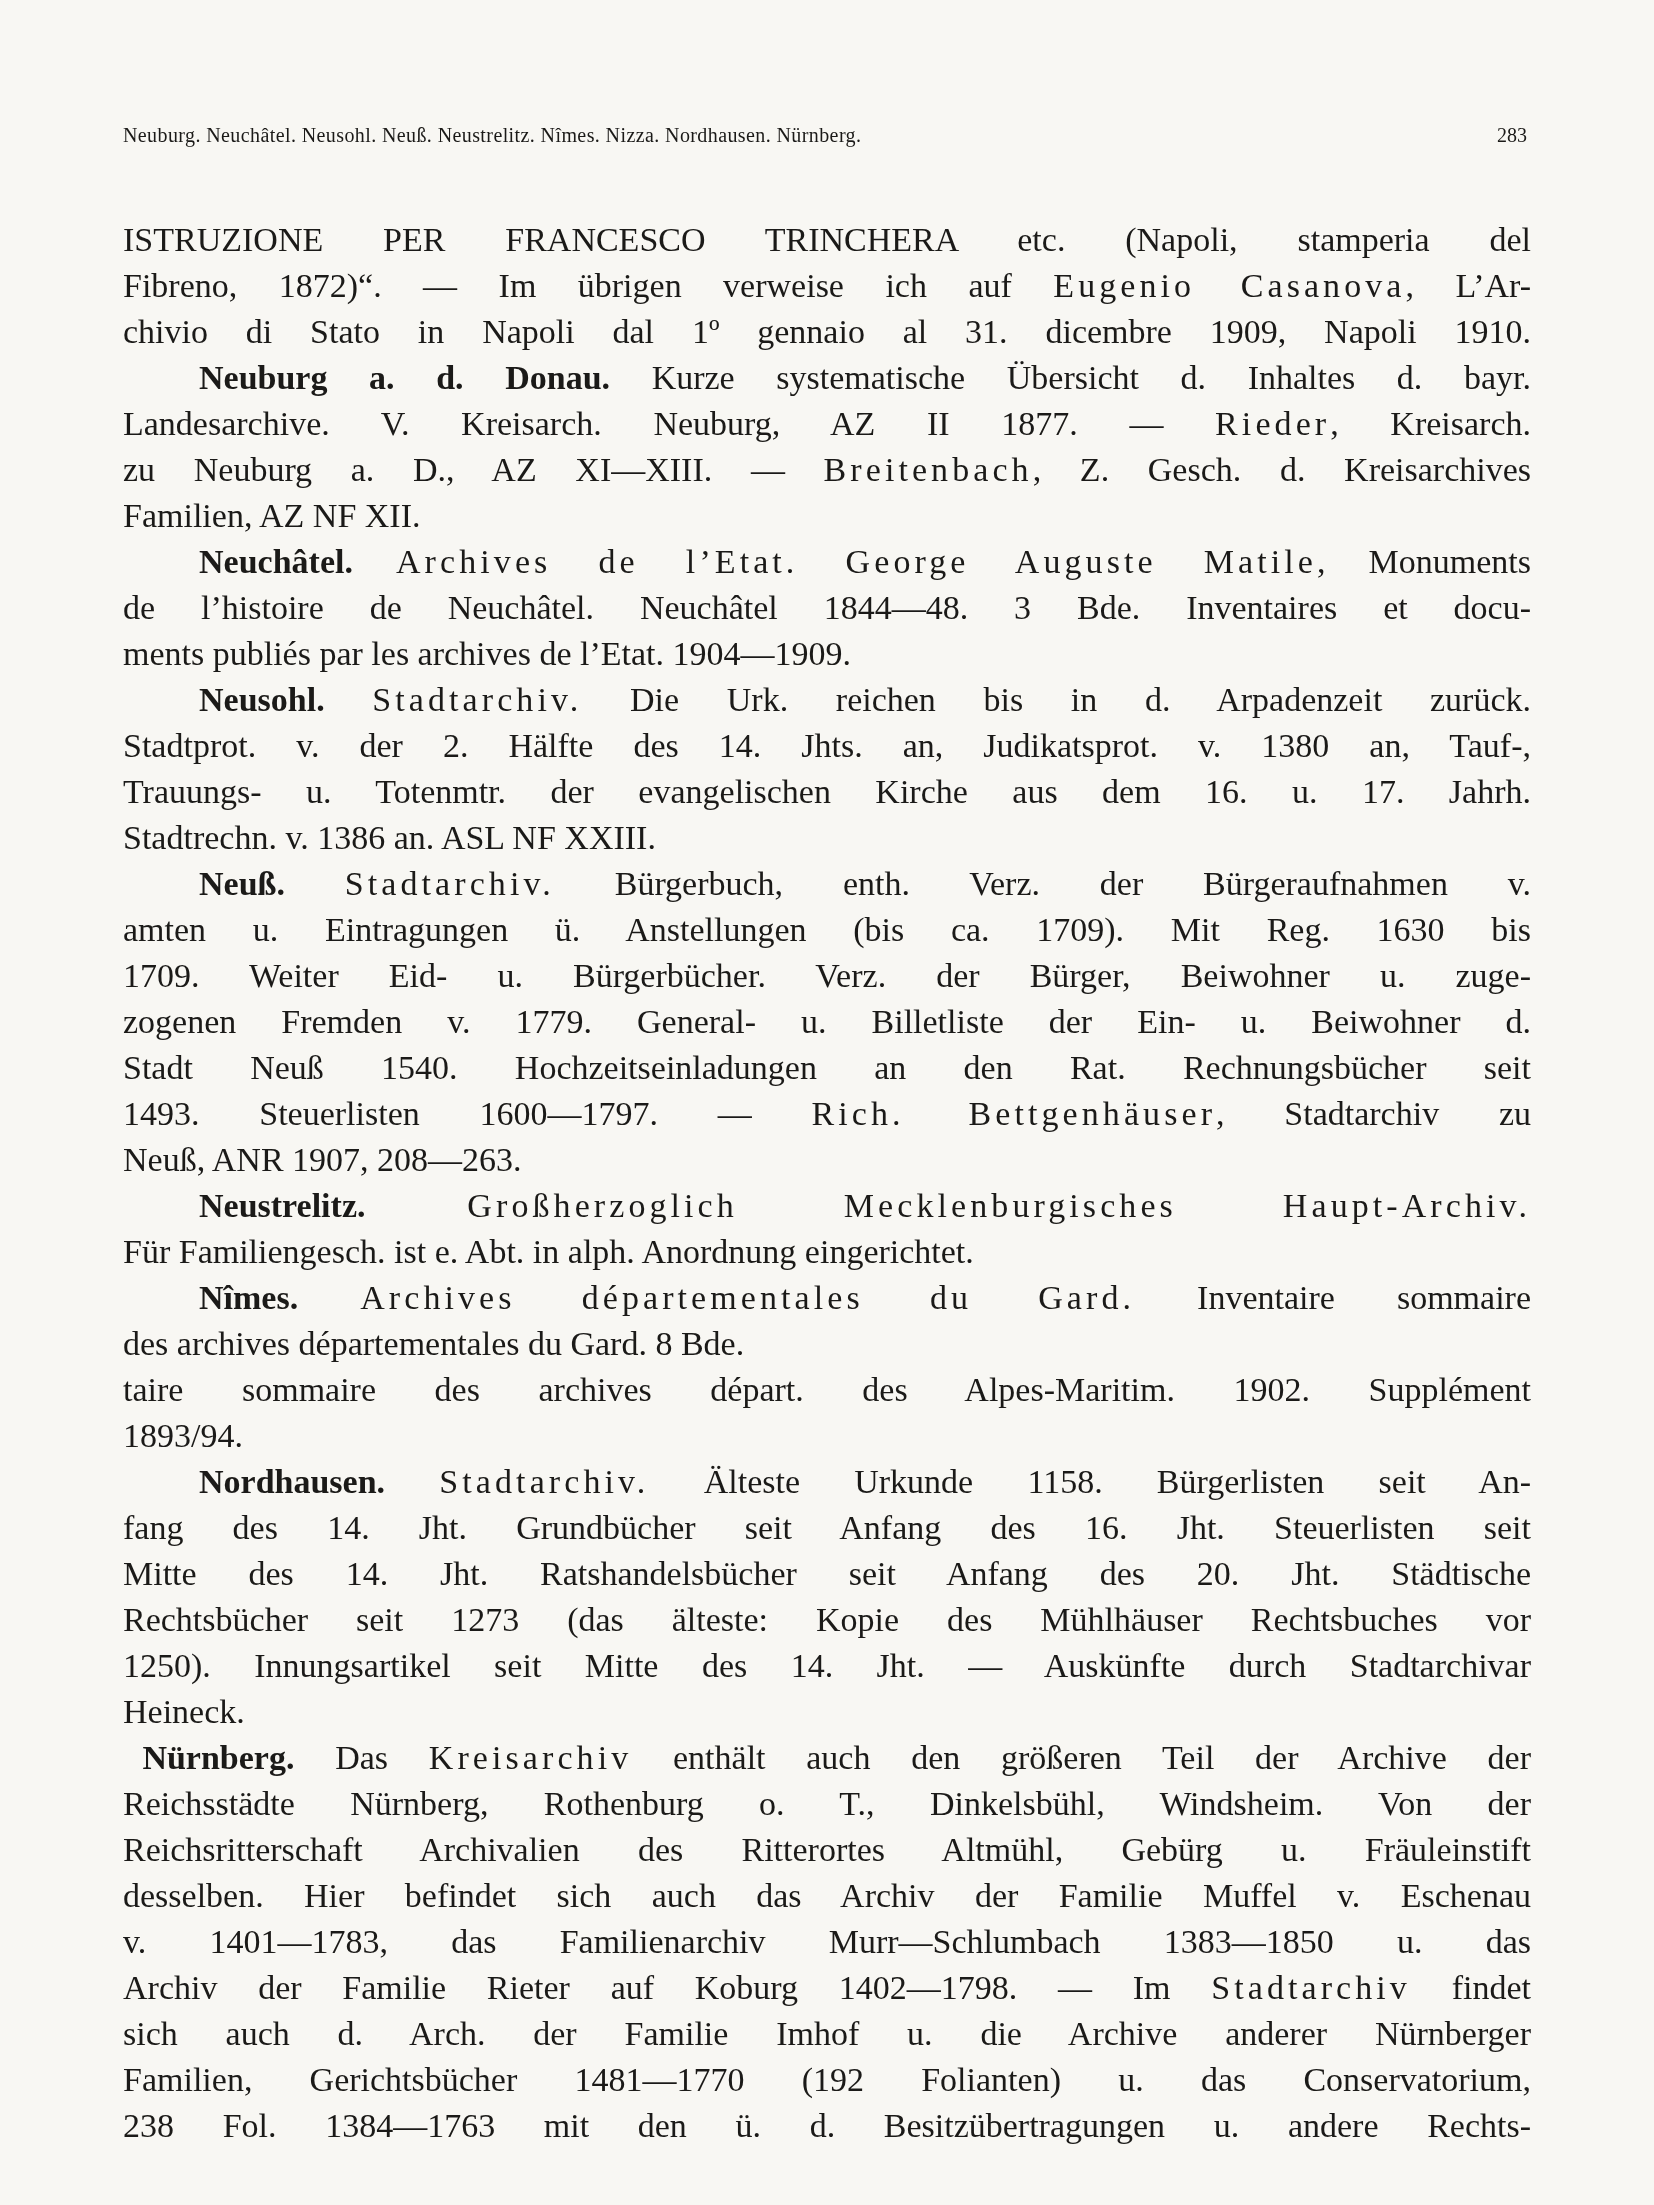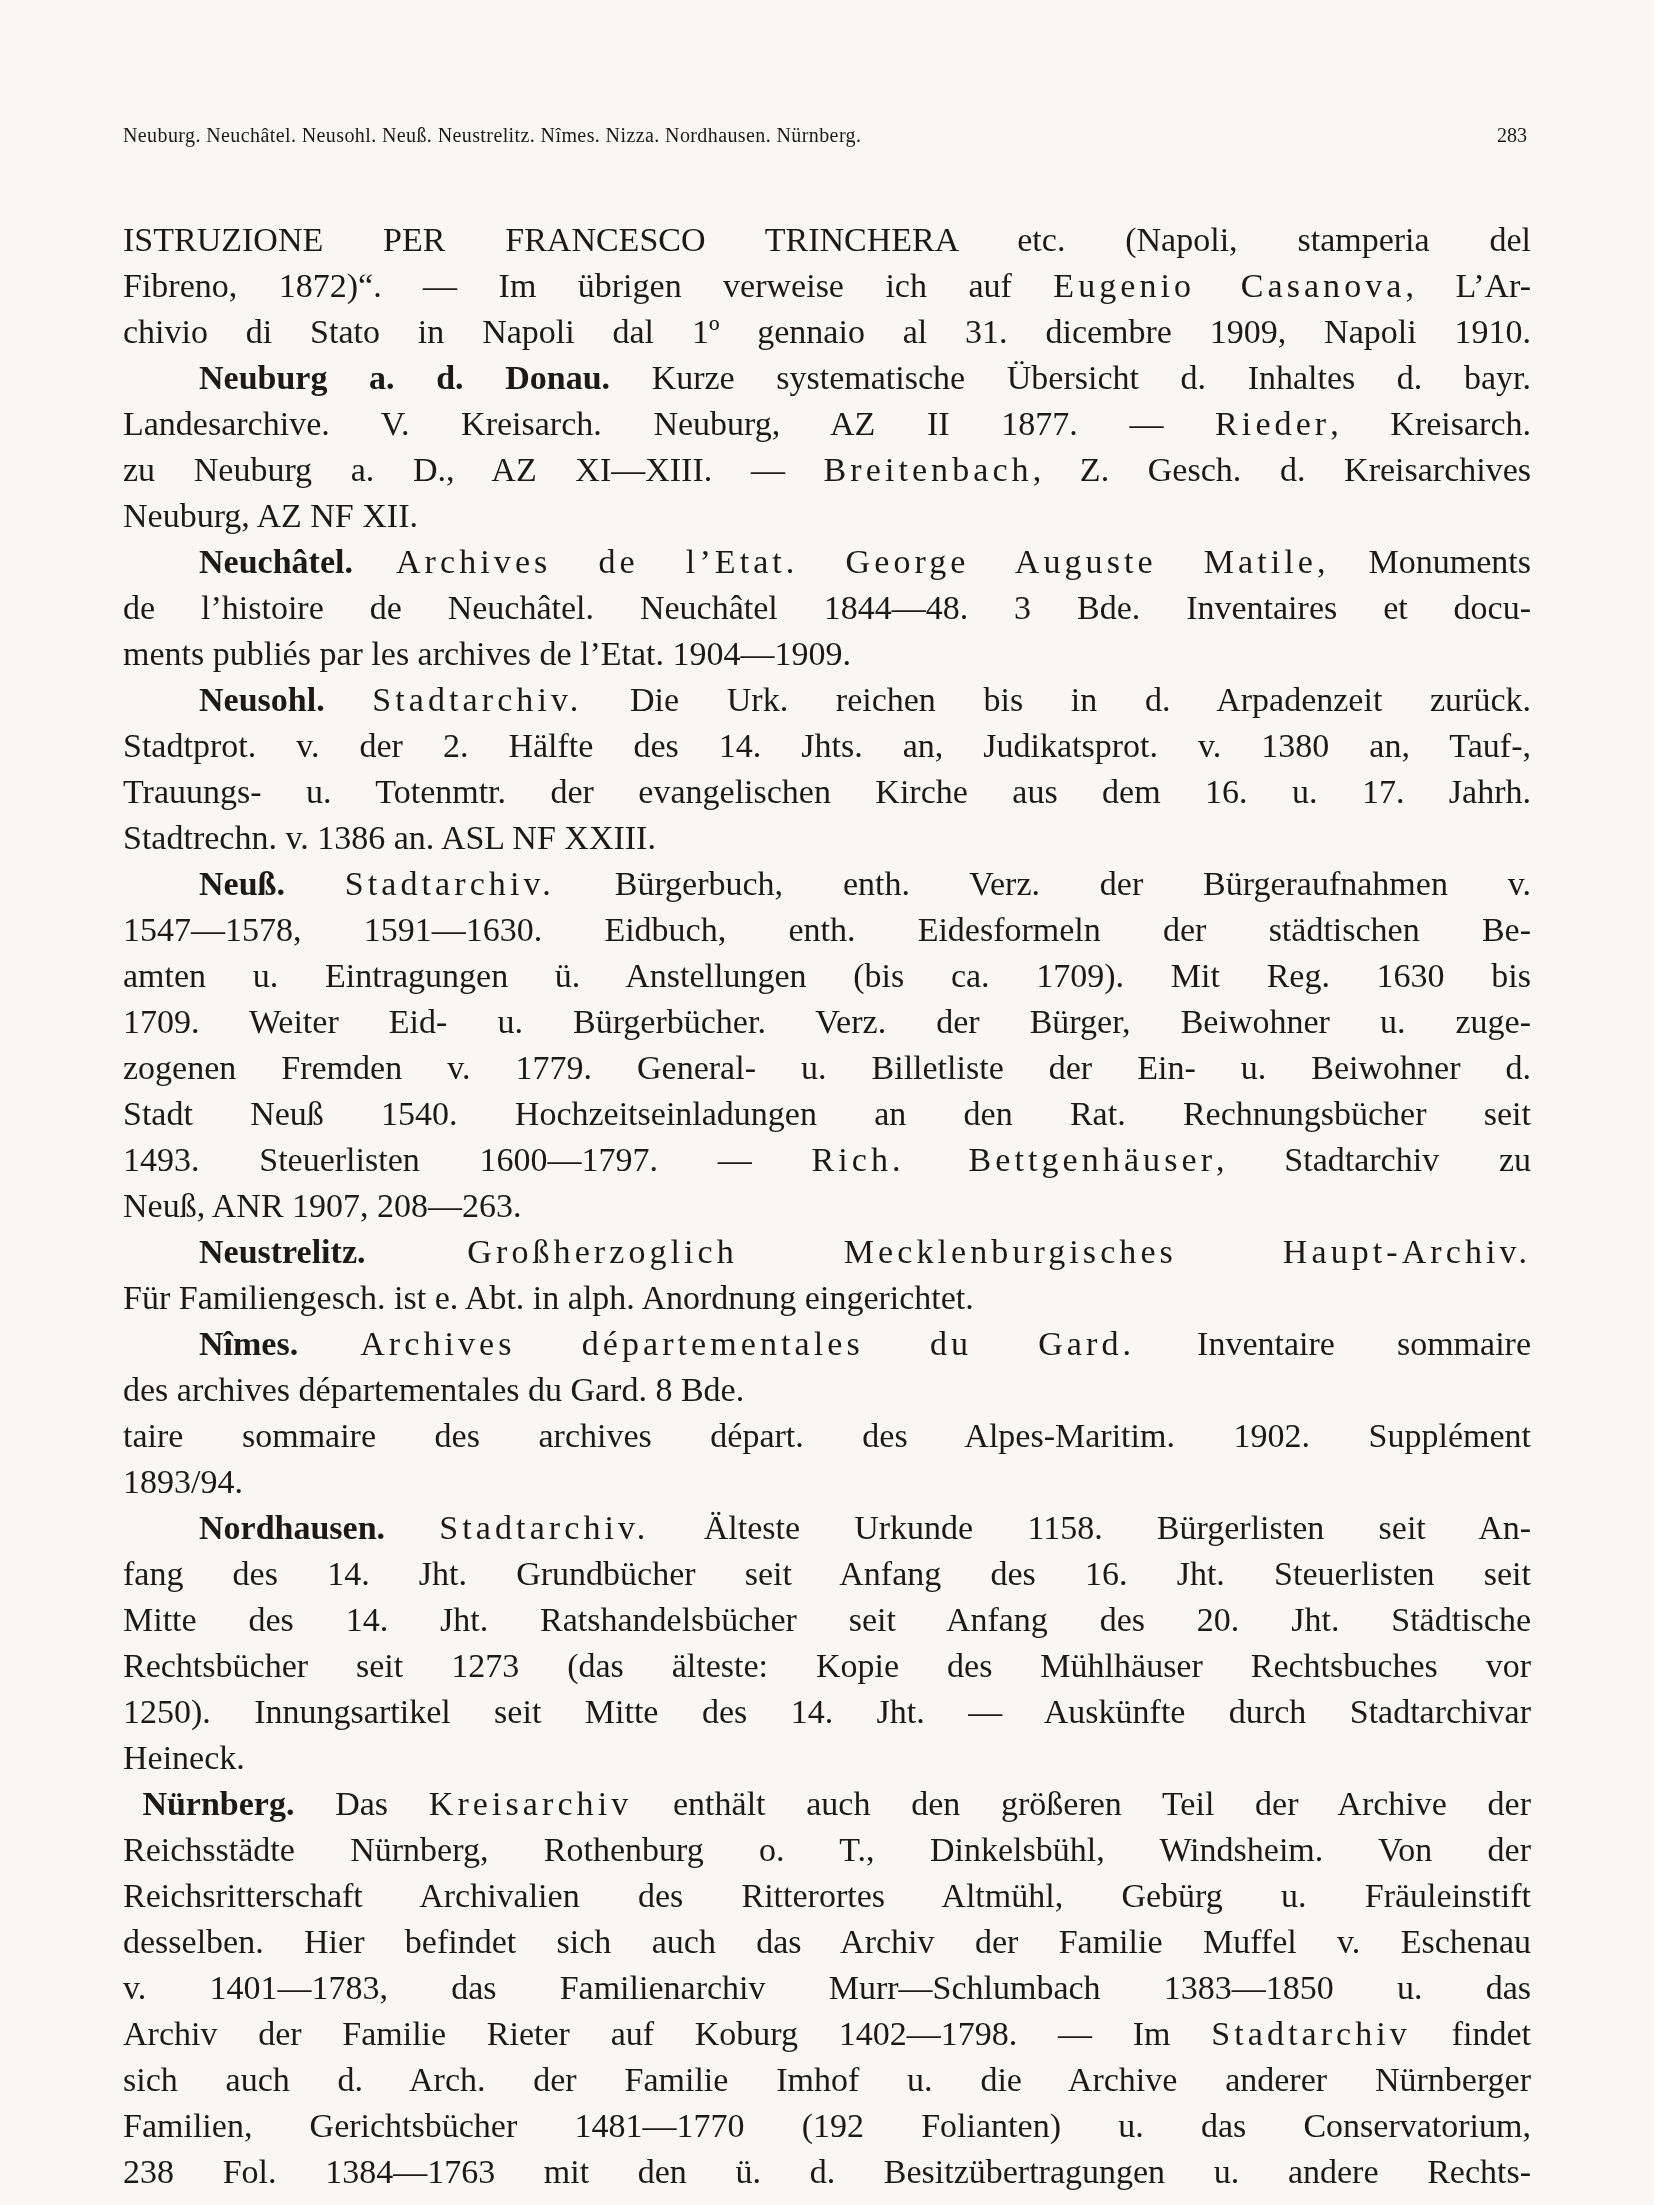--- a/index.html
+++ b/index.html
@@ -62,30 +62,29 @@
     <span>Neuburg. Neuchâtel. Neusohl. Neuß. Neustrelitz. Nîmes. Nizza. Nordhausen. Nürnberg.</span>
     <span class="pagenum">283</span>
   </div>
   <div class="text-block">
       <div class="line"><span>ISTRUZIONE PER FRANCESCO TRINCHERA etc. (Napoli, stamperia del</span></div>
       <div class="line"><span>Fibreno, 1872)“. — Im übrigen verweise ich auf </span><span class="spaced">Eugenio Casanova</span><span>, L’Ar-</span></div>
       <div class="line"><span>chivio di Stato in Napoli dal 1º gennaio al 31. dicembre 1909, Napoli 1910.</span></div>
       <div class="line indent"><span class="bold">Neuburg a. d. Donau.</span><span> Kurze systematische Übersicht d. Inhaltes d. bayr.</span></div>
       <div class="line"><span>Landesarchive. V. Kreisarch. Neuburg, AZ II 1877. — </span><span class="spaced">Rieder</span><span>, Kreisarch.</span></div>
       <div class="line"><span>zu Neuburg a. D., AZ XI—XIII. — </span><span class="spaced">Breitenbach</span><span>, Z. Gesch. d. Kreisarchives</span></div>
-      <div class="line last"><span>Neuburg, AZ NF XII.</span></div>
+      <div class="line last"><span>Familien, AZ NF XII.</span></div>
       <div class="line indent"><span class="bold">Neuchâtel.</span><span> </span><span class="spaced">Archives de l’Etat. George Auguste Matile</span><span>, Monuments</span></div>
       <div class="line"><span>de l’histoire de Neuchâtel. Neuchâtel 1844—48. 3 Bde. Inventaires et docu-</span></div>
       <div class="line last"><span>ments publiés par les archives de l’Etat. 1904—1909.</span></div>
       <div class="line indent"><span class="bold">Neusohl.</span><span> </span><span class="spaced">Stadtarchiv.</span><span> Die Urk. reichen bis in d. Arpadenzeit zurück.</span></div>
       <div class="line"><span>Stadtprot. v. der 2. Hälfte des 14. Jhts. an, Judikatsprot. v. 1380 an, Tauf-,</span></div>
       <div class="line"><span>Trauungs- u. Totenmtr. der evangelischen Kirche aus dem 16. u. 17. Jahrh.</span></div>
       <div class="line last"><span>Stadtrechn. v. 1386 an. ASL NF XXIII.</span></div>
       <div class="line indent"><span class="bold">Neuß.</span><span> </span><span class="spaced">Stadtarchiv.</span><span> Bürgerbuch, enth. Verz. der Bürgeraufnahmen v.</span></div>
-      <div class="line"><span>1547—1578, 1591—1630. Eidbuch, enth. Eidesformeln der städtischen Be-</span></div>
       <div class="line"><span>amten u. Eintragungen ü. Anstellungen (bis ca. 1709). Mit Reg. 1630 bis</span></div>
       <div class="line"><span>1709. Weiter Eid- u. Bürgerbücher. Verz. der Bürger, Beiwohner u. zuge-</span></div>
       <div class="line"><span>zogenen Fremden v. 1779. General- u. Billetliste der Ein- u. Beiwohner d.</span></div>
       <div class="line"><span>Stadt Neuß 1540. Hochzeitseinladungen an den Rat. Rechnungsbücher seit</span></div>
       <div class="line"><span>1493. Steuerlisten 1600—1797. — </span><span class="spaced">Rich. Bettgenhäuser</span><span>, Stadtarchiv zu</span></div>
       <div class="line last"><span>Neuß, ANR 1907, 208—263.</span></div>
       <div class="line indent"><span class="bold">Neustrelitz.</span><span> </span><span class="spaced">Großherzoglich Mecklenburgisches Haupt-Archiv.</span></div>
       <div class="line last"><span>Für Familiengesch. ist e. Abt. in alph. Anordnung eingerichtet.</span></div>
       <div class="line indent"><span class="bold">Nîmes.</span><span> </span><span class="spaced">Archives départementales du Gard.</span><span> Inventaire sommaire</span></div>
       <div class="line last"><span>des archives départementales du Gard. 8 Bde.</span></div>

